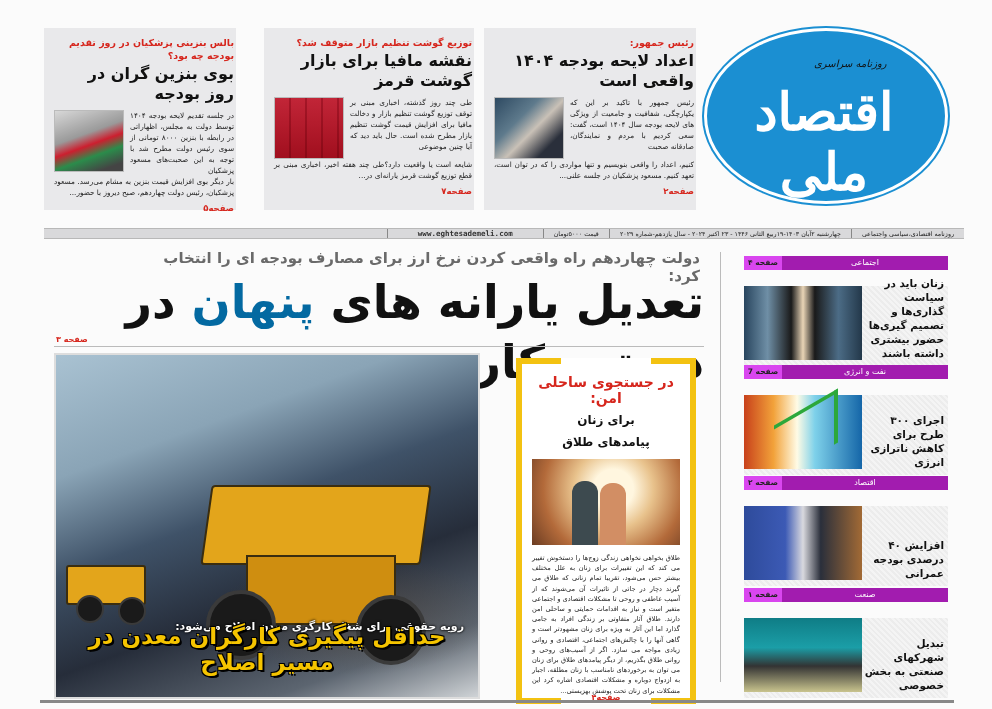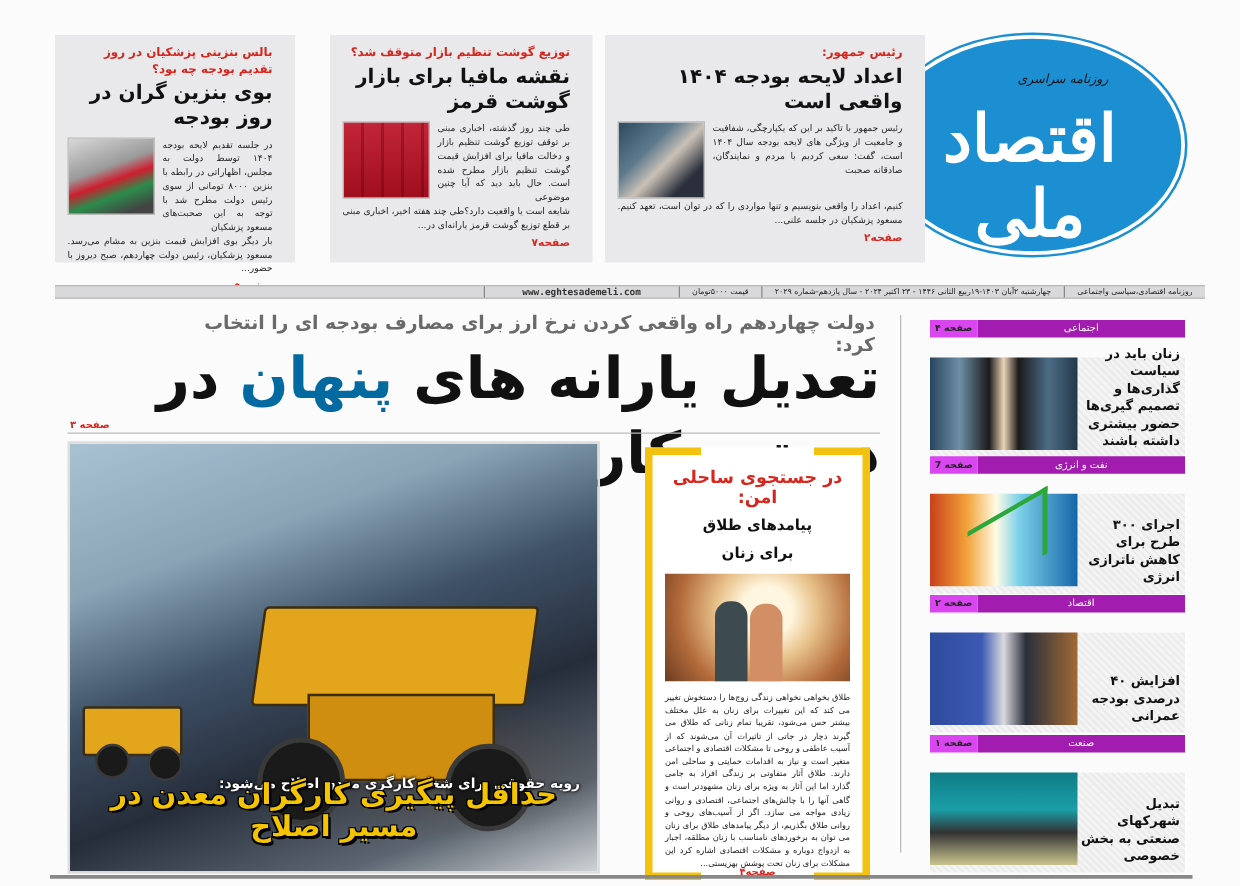--- a/index.html
+++ b/index.html
@@ -1,29 +1,29 @@
 <!DOCTYPE html>
 <html><head>
 <meta charset="utf-8">
 <style>
   * { box-sizing: border-box; margin: 0; padding: 0; }
   html, body { width: 992px; height: 709px; overflow: hidden; background: #fbfbfb; }
   body { font-family: "DejaVu Sans", sans-serif; direction: rtl; position: relative; color: #1a1a1a; }
 
   
-  .teaser { position: absolute; top: 28px; height: 182px; background: #e9e9eb; padding: 8px 18px 6px 10px; }
+  .teaser { position: absolute; top: 28px; height: 182px; background: #e9e9eb; padding: 8px 2px 6px 10px; }
   .teaser .kicker { color: #d6261d; font-size: 9.5px; font-weight: bold; line-height: 13px; }
   .teaser .title { font-size: 16px; font-weight: bold; line-height: 20px; color: #111; margin-top: 2px; }
   .teaser .body { display: flex; flex-direction: row; margin-top: 6px; gap: 6px; }
   .teaser .text { font-size: 7.3px; line-height: 11px; color: #222; text-align: justify; }
   .teaser .thumb { flex: 0 0 70px; height: 62px; border: 1px solid #bbb; }
   .teaser .more { font-size: 7.3px; line-height: 11px; color: #222; margin-top: 0; text-align: justify; }
   .teaser .page { color: #d6261d; font-size: 8.5px; font-weight: bold; margin-top: 5px; }
 
-  #teaser-1 { left: 484px; width: 256px; }
+  #teaser-1 { left: 484px; width: 212px; }
   #teaser-2 { left: 264px; width: 210px; }
   #teaser-3 { left: 44px; width: 192px; }
 
   .img-minister { background: linear-gradient(135deg, #2e4a62 0%, #5e7a8c 35%, #c9c1b7 55%, #2a2f3b 80%); }
   .img-meat { background: repeating-linear-gradient(90deg, #d5475c 0 14px, #b52b42 14px 16px), linear-gradient(#e8869a, #c03553); background-blend-mode: multiply; }
   .img-fuel { background: linear-gradient(160deg, #d8d8d8 0%, #9a9a9a 40%, #cc1f2f 55%, #2b8c4b 70%, #444 90%); }
 
   
   .logo-wrap { position: absolute; left: 704px; top: 28px; width: 244px; height: 176px; }
   .logo-oval { position: absolute; inset: 0; border-radius: 50%; background: #1b8fd2; border: 3px solid #fff; box-shadow: 0 0 0 2px #1b8fd2; }
@@ -158,22 +158,22 @@
   <div class="truck truck2"></div>
   <div class="wheel w3"></div>
   <div class="wheel w4"></div>
   <div class="photo-kicker">رویه حقوقی برای شغل کارگری معدن اصلاح می‌شود:</div>
   <div class="photo-title">حداقل پیگیری کارگران معدن در مسیر اصلاح</div>
 </div>
 
 <div class="yellow-box">
   <div class="yb-kicker">در جستجوی ساحلی امن:</div>
   <div class="yb-title">
+    <div>برای زنان</div>
     <div>پیامدهای طلاق</div>
-    <div>برای زنان</div>
   </div>
   <div class="yb-photo">
     <div class="man"></div>
     <div class="woman"></div>
   </div>
   <div class="yb-text">طلاق بخواهی نخواهی زندگی زوج‌ها را دستخوش تغییر می کند که این تغییرات برای زنان به علل مختلف بیشتر حس می‌شود، تقریبا تمام زنانی که طلاق می گیرند دچار در جاتی از تاثیرات آن می‌شوند که از آسیب عاطفی و روحی تا مشکلات اقتصادی و اجتماعی متغیر است و نیاز به اقدامات حمایتی و ساحلی امن دارند. طلاق آثار متفاوتی بر زندگی افراد به جامی گذارد اما این آثار به ویژه برای زنان مشهودتر است و گاهی آنها را با چالش‌های اجتماعی، اقتصادی و روانی زیادی مواجه می سازد. اگر از آسیب‌های روحی و روانی طلاق بگذریم، از دیگر پیامدهای طلاق برای زنان می توان به برخوردهای نامناسب با زنان مطلقه، اجبار به ازدواج دوباره و مشکلات اقتصادی اشاره کرد این مشکلات برای زنان تحت پوشش بهزیستی...</div>
   <div class="yb-page">صفحه۴</div>
 </div>
 
 <div class="side-rule"></div>

